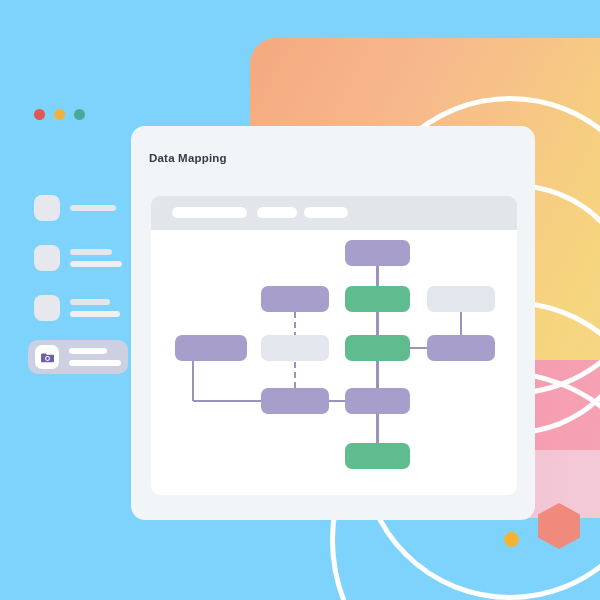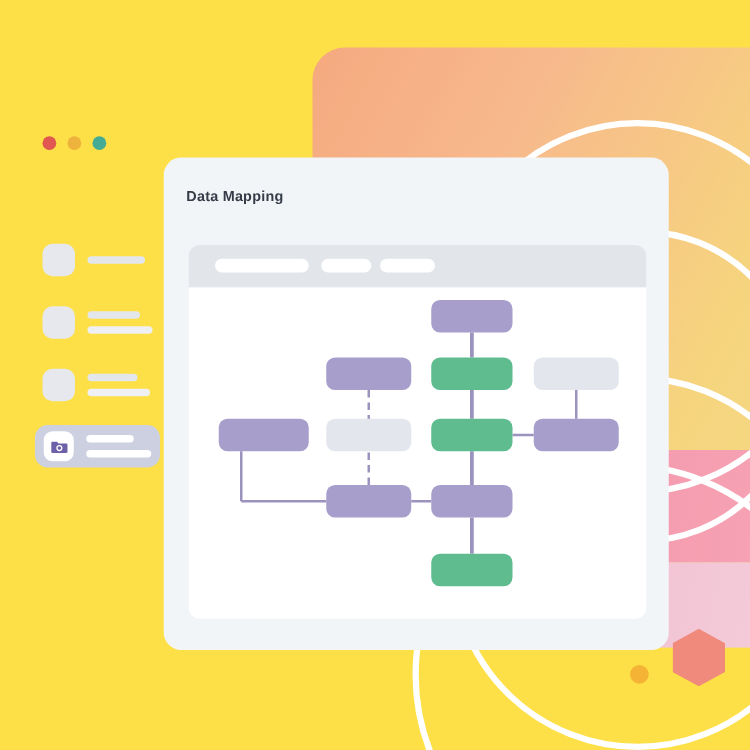--- a/index.html
+++ b/index.html
@@ -5,21 +5,21 @@
   html, body {
     margin: 0; padding: 0;
     width: 600px; height: 600px;
     background: #ffffff;
     font-family: "Liberation Sans", sans-serif;
     overflow: hidden;
   }
   #stage {
     position: relative;
     width: 600px; height: 600px;
-    background: #fde047;
+    background: #7dd3fc;
     overflow: hidden;
   }
 
   
   .deco-layer { position: absolute; inset: 0; overflow: hidden; }
 
   .deco-card {
     position: absolute;
     left: 250px; top: 38px;
     width: 400px; height: 480px;

